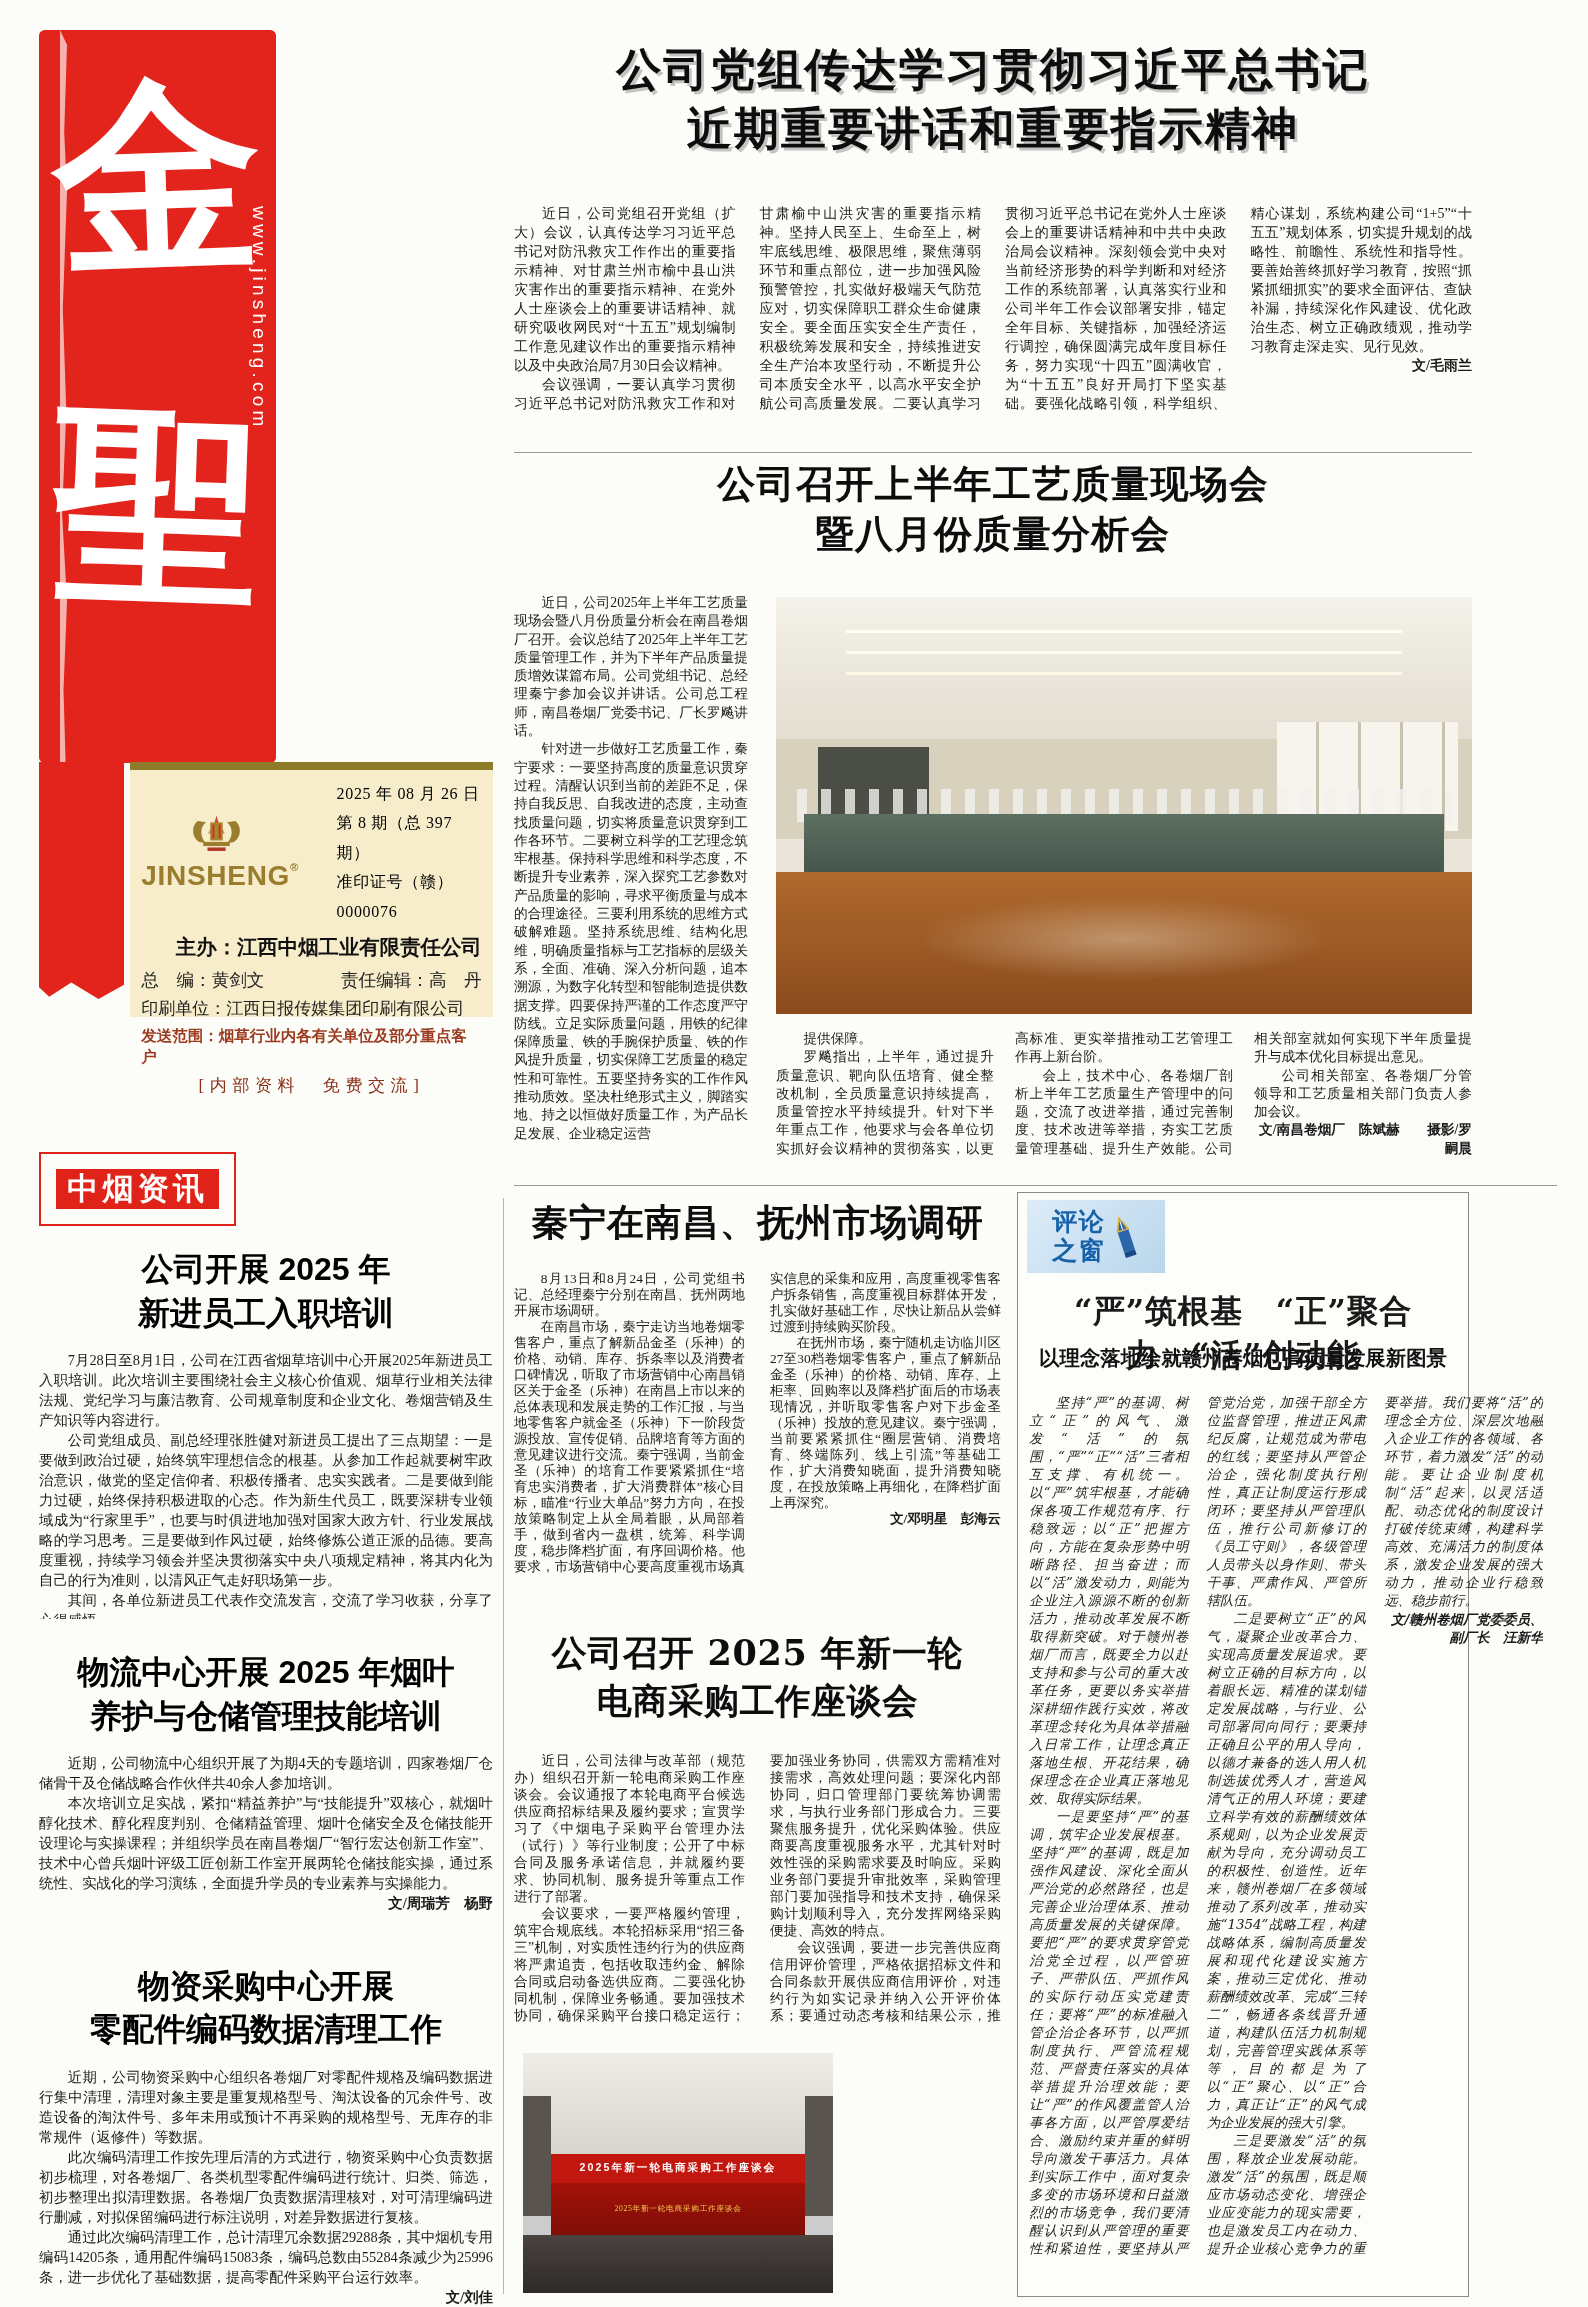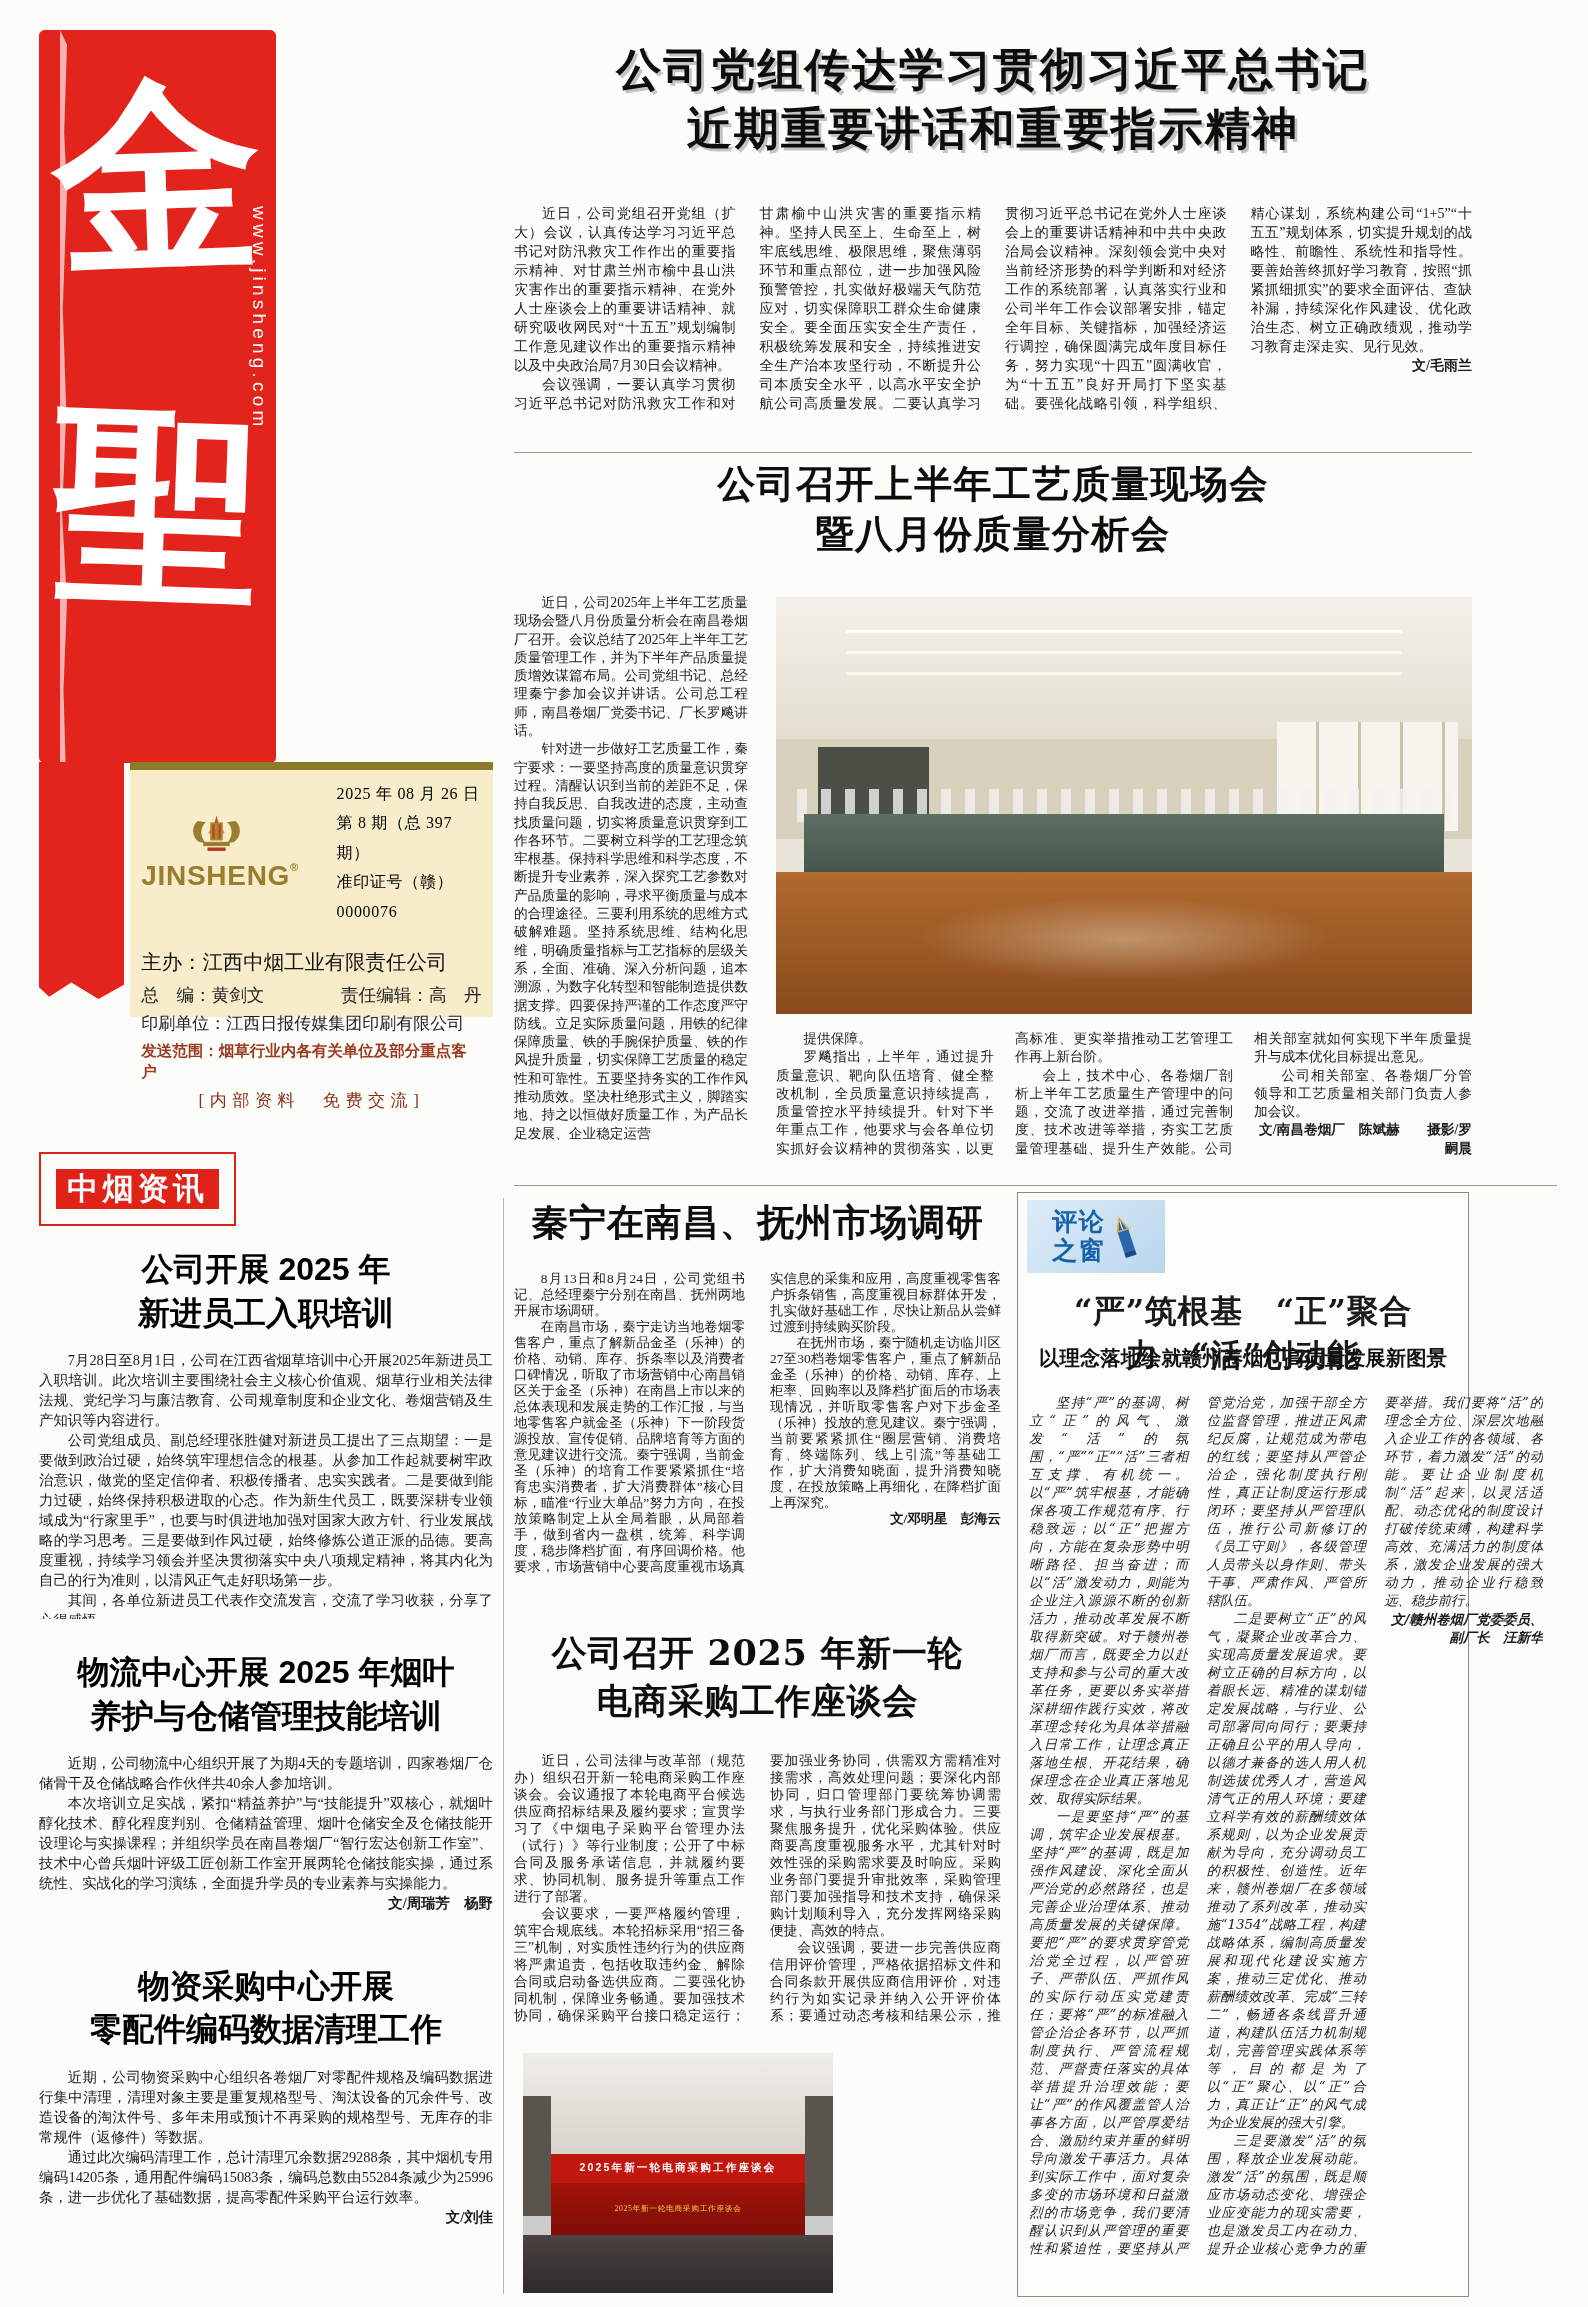--- a/index.html
+++ b/index.html
@@ -18,21 +18,21 @@
   .mast-tail{position:absolute;left:39px;top:762px;width:85px;height:237px;background:#e2241c;
         clip-path:polygon(0 0,100% 0,100% 94%,70% 100%,38% 93%,12% 99%,0 95%);}
   
   .infobox{position:absolute;left:130px;top:762px;width:363px;height:255px;background:#f7edca;
         border-top:8.5px solid #8d7b2a;box-sizing:border-box;padding:8.5px 11.3px 5.6px 11.3px;}
   .info-top{display:flex;align-items:center;}
   .brandcol{width:151px;text-align:center;}
   .brand-name{font-family:Liberation Sans, sans-serif;color:#9a7d2e;font-weight:bold;font-size:28px;letter-spacing:0.7px;line-height:1;}
   .brand-reg{font-size:11.3px;vertical-align:top;color:#9a7d2e;}
   .datecol{flex:1;font-size:16px;line-height:1.85;color:#000000;letter-spacing:0.7px;padding-left:4.2px;margin-left:40px;}
-  .org{font-family:"Liberation Sans",sans-serif;font-weight:normal;font-size:20.4px;margin-top:22px;color:#111;}
+  .org{font-family:"Liberation Sans",sans-serif;font-weight:bold;font-size:20.4px;margin-top:7px;color:#111;text-align:right;}
   .eds{display:flex;justify-content:space-between;font-family:"Liberation Sans",sans-serif;font-size:17.6px;margin-top:6.3px;color:#222;}
   .printer{font-family:"Liberation Sans",sans-serif;font-size:17px;margin-top:5.6px;color:#222;}
   .scope{font-family:"Liberation Sans",sans-serif;font-size:15.5px;margin-top:5.6px;color:#9c3b20;font-weight:bold;}
   .note{font-size:17px;margin-top:5.6px;color:#8a2f18;text-align:center;letter-spacing:5.6px;}
   
   .hl{font-family:"DejaVu Serif",serif;font-weight:bold;text-align:center;color:#0d0d0d;}
   .bodytext{text-align:justify;column-fill:auto;overflow:hidden;}
   .bodytext p{margin:0;text-indent:2em;}
   .bodytext p.byline{text-align:right;text-indent:0;font-weight:bold;}
   
@@ -217,20 +217,21 @@
         <p>本次培训立足实战，紧扣“精益养护”与“技能提升”双核心，就烟叶醇化技术、醇化程度判别、仓储精益管理、烟叶仓储安全及仓储技能开设理论与实操课程；并组织学员在南昌卷烟厂“智行宏达创新工作室”、技术中心曾兵烟叶评级工匠创新工作室开展两轮仓储技能实操，通过系统性、实战化的学习演练，全面提升学员的专业素养与实操能力。</p>
         <p class="byline">文/周瑞芳　杨野</p>
       </div>
 
     <div class="lhl lh3">
       <div>物资采购中心开展</div>
       <div>零配件编码数据清理工作</div>
     </div>
     <div class="lbody lb3 bodytext">
         <p>近期，公司物资采购中心组织各卷烟厂对零配件规格及编码数据进行集中清理，清理对象主要是重复规格型号、淘汰设备的冗余件号、改造设备的淘汰件号、多年未用或预计不再采购的规格型号、无库存的非常规件（返修件）等数据。</p>
+        <p>此次编码清理工作按先理后清的方式进行，物资采购中心负责数据初步梳理，对各卷烟厂、各类机型零配件编码进行统计、归类、筛选，初步整理出拟清理数据。各卷烟厂负责数据清理核对，对可清理编码进行删减，对拟保留编码进行标注说明，对差异数据进行复核。</p>
         <p>通过此次编码清理工作，总计清理冗余数据29288条，其中烟机专用编码14205条，通用配件编码15083条，编码总数由55284条减少为25996条，进一步优化了基础数据，提高零配件采购平台运行效率。</p>
         <p class="byline">文/刘佳</p>
       </div>
   </div>
 
   <div class="market">
     <div class="hl">秦宁在南昌、抚州市场调研</div>
     <div class="bodytext">
         <p>8月13日和8月24日，公司党组书记、总经理秦宁分别在南昌、抚州两地开展市场调研。</p>
         <p>在南昌市场，秦宁走访当地卷烟零售客户，重点了解新品金圣（乐神）的价格、动销、库存、拆条率以及消费者口碑情况，听取了市场营销中心南昌销区关于金圣（乐神）在南昌上市以来的总体表现和发展走势的工作汇报，与当地零售客户就金圣（乐神）下一阶段货源投放、宣传促销、品牌培育等方面的意见建议进行交流。秦宁强调，当前金圣（乐神）的培育工作要紧紧抓住“培育忠实消费者，扩大消费群体”核心目标，瞄准“行业大单品”努力方向，在投放策略制定上从全局着眼，从局部着手，做到省内一盘棋，统筹、科学调度，稳步降档扩面，有序回调价格。他要求，市场营销中心要高度重视市场真实信息的采集和应用，高度重视零售客户拆条销售，高度重视目标群体开发，扎实做好基础工作，尽快让新品从尝鲜过渡到持续购买阶段。</p>

